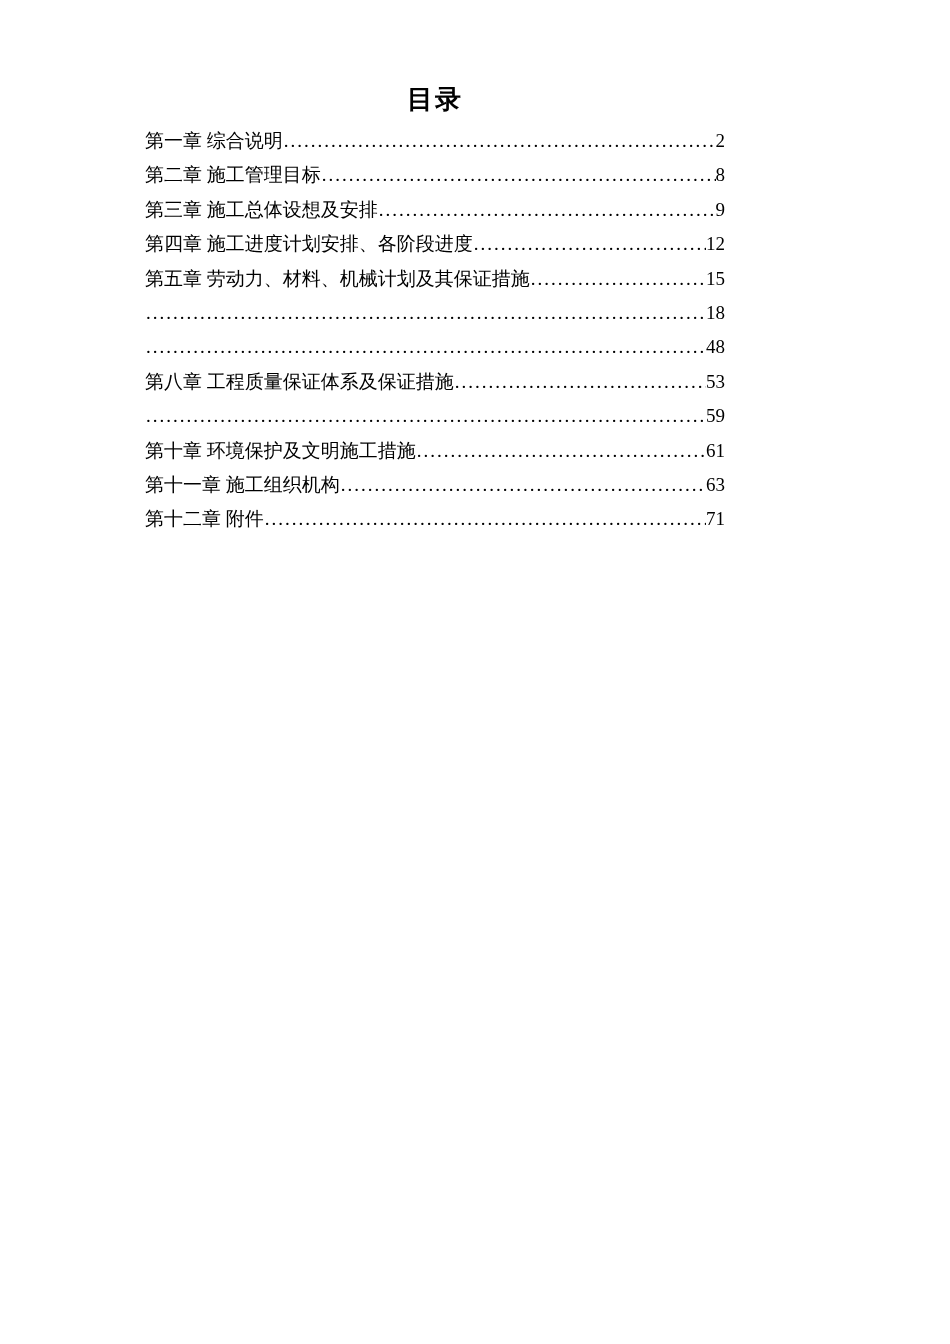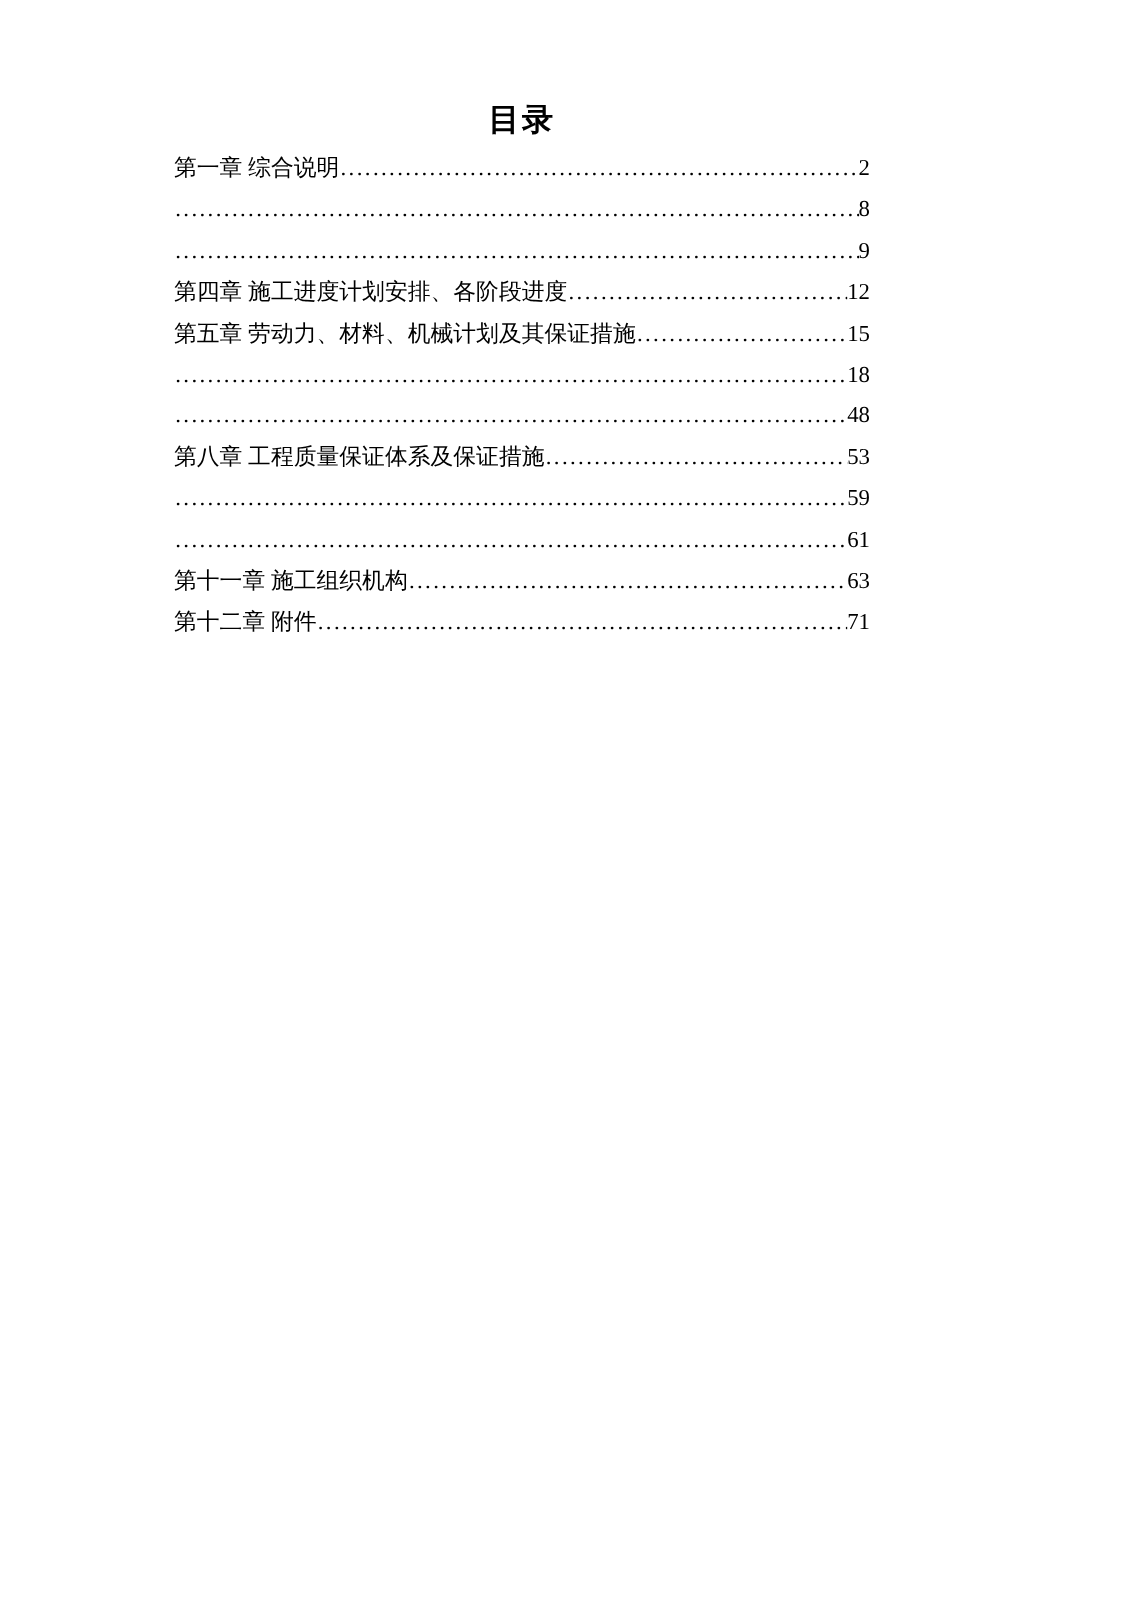--- a/index.html
+++ b/index.html
@@ -61,24 +61,26 @@
 
 <div class="page">
   <h1 class="doc-title">目录</h1>
   <div class="toc" id="toc">
       <div class="toc-row">
         <span class="toc-label">第一章 综合说明</span>
         <span class="toc-leader">................................................................................................................................................................</span>
         <span class="toc-page">2</span>
       </div>
       <div class="toc-row">
+        <span class="toc-label">第二章 施工管理目标</span>
         <span class="toc-leader">................................................................................................................................................................</span>
         <span class="toc-page">8</span>
       </div>
       <div class="toc-row">
+        <span class="toc-label">第三章 施工总体设想及安排</span>
         <span class="toc-leader">................................................................................................................................................................</span>
         <span class="toc-page">9</span>
       </div>
       <div class="toc-row">
         <span class="toc-label">第四章 施工进度计划安排、各阶段进度</span>
         <span class="toc-leader">................................................................................................................................................................</span>
         <span class="toc-page">12</span>
       </div>
       <div class="toc-row">
         <span class="toc-label">第五章 劳动力、材料、机械计划及其保证措施</span>
@@ -96,20 +98,21 @@
       <div class="toc-row">
         <span class="toc-label">第八章 工程质量保证体系及保证措施</span>
         <span class="toc-leader">................................................................................................................................................................</span>
         <span class="toc-page">53</span>
       </div>
       <div class="toc-row">
         <span class="toc-leader">................................................................................................................................................................</span>
         <span class="toc-page">59</span>
       </div>
       <div class="toc-row">
+        <span class="toc-label">第十章 环境保护及文明施工措施</span>
         <span class="toc-leader">................................................................................................................................................................</span>
         <span class="toc-page">61</span>
       </div>
       <div class="toc-row">
         <span class="toc-label">第十一章 施工组织机构</span>
         <span class="toc-leader">................................................................................................................................................................</span>
         <span class="toc-page">63</span>
       </div>
       <div class="toc-row">
         <span class="toc-label">第十二章 附件</span>

